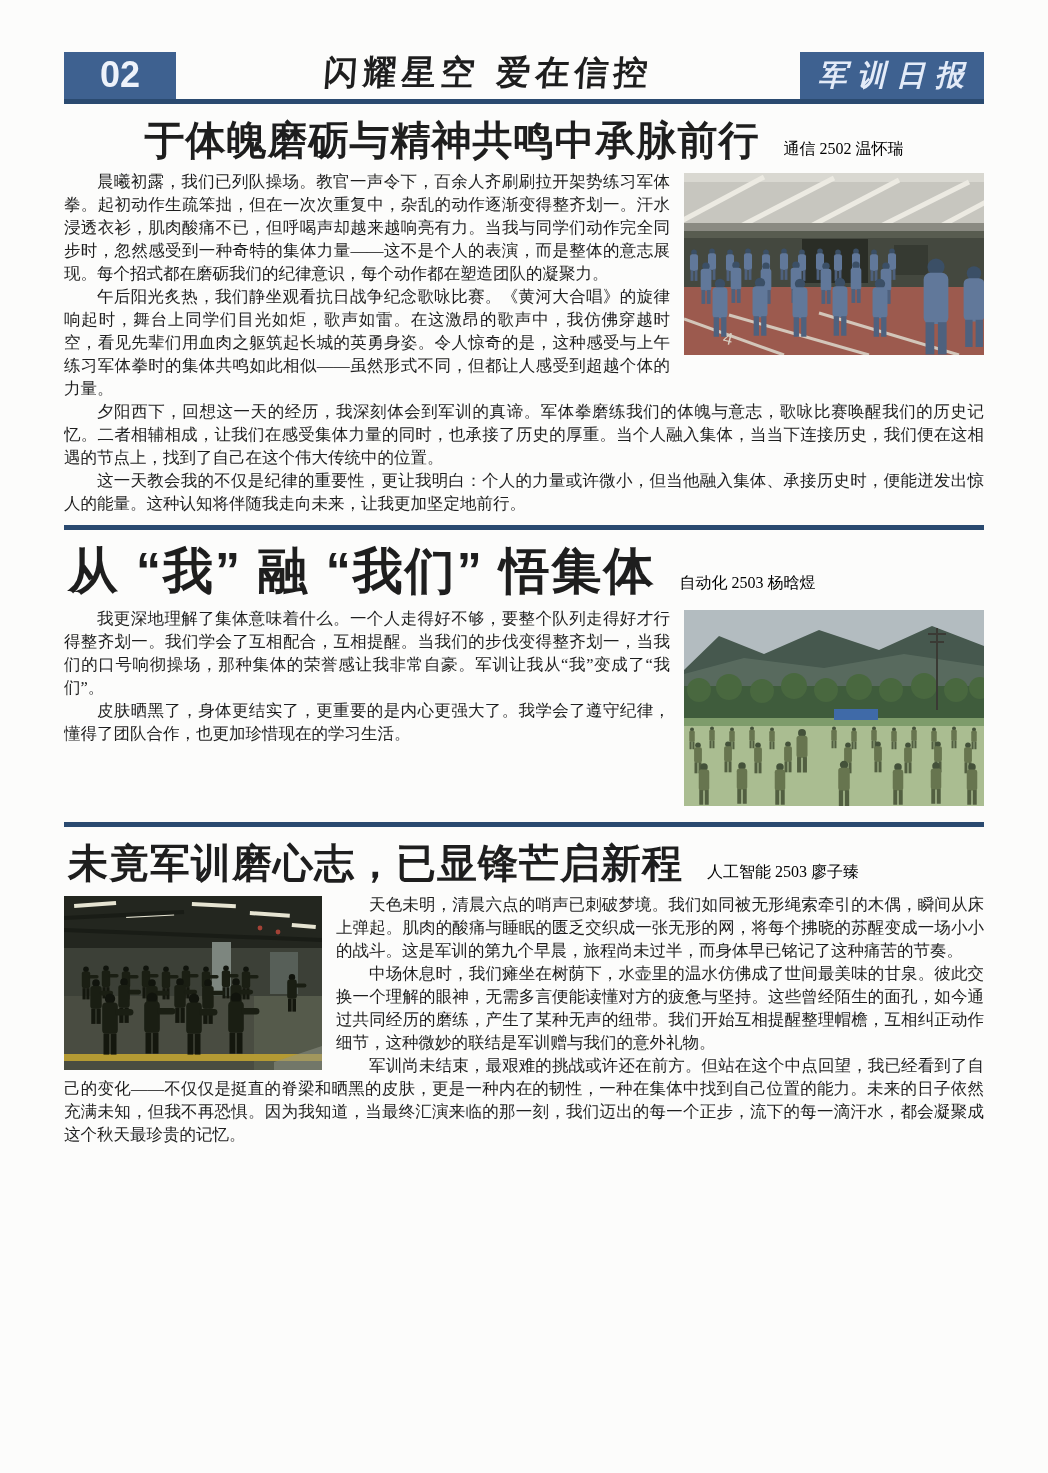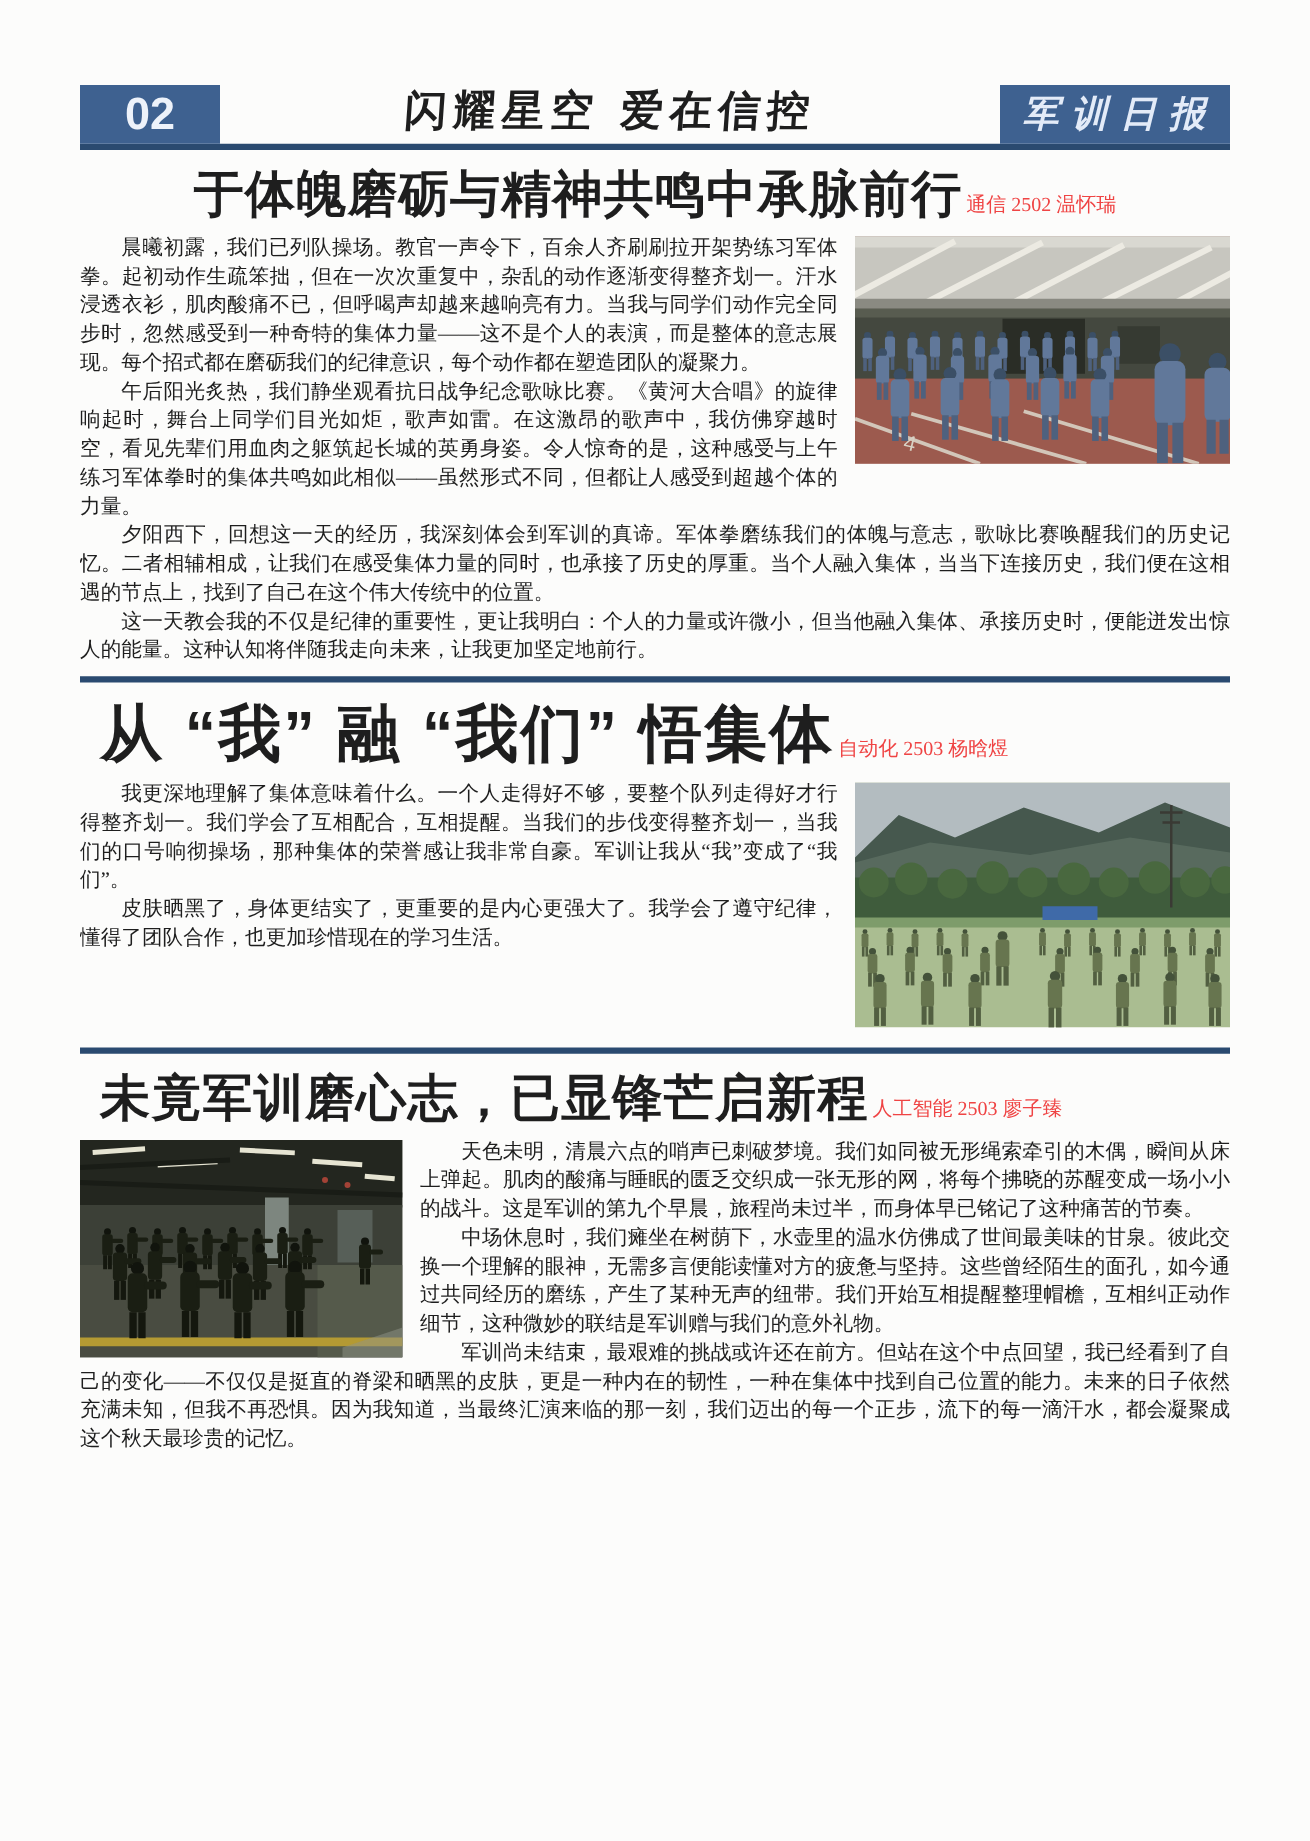--- a/index.html
+++ b/index.html
@@ -3,21 +3,21 @@
 <meta charset="utf-8">
 <style>
   html,body{margin:0;padding:0;}
   body{
     width:1048px;height:1473px;
     background:#fcfcfb;
     color:#1e1e1e;
     font-family:"Liberation Serif", serif;
     overflow:hidden;
   }
-  .page{box-sizing:border-box;width:1048px;height:1473px;padding:66px 64px 10px;}
+  .page{box-sizing:border-box;width:1048px;height:1473px;padding:50px 64px 10px;}
   
   .masthead{display:flex;align-items:flex-end;border-bottom:5px solid #2a4a70;}
   .pagenum-box{
     background:#3e6190;color:#edf2fa;
     font-family:"Liberation Sans", sans-serif;
     font-size:36px;font-weight:bold;line-height:1;
     padding:5px 36px 6px;
   }
   .masthead-title{
     flex:1;text-align:center;
@@ -28,29 +28,29 @@
   }
   .daily-box{
     background:#3e6190;color:#e3ebf8;
     font-size:29px;font-weight:bold;line-height:1;
     letter-spacing:10px;
     padding:9px 10px 9px 18px;
     font-family:"DejaVu Serif", serif;
     font-style:italic;
   }
   
-  .article-head{display:flex;align-items:baseline;gap:3px;margin:14px 16px 8px;}
+  .article-head{display:flex;align-items:baseline;gap:24px;margin:14px 4px 8px;}
   .article-head.centered{justify-content:center;}
   .article-title{
     font-size:40px;font-weight:900;line-height:1.1;margin:0;
     font-family:"Liberation Sans", sans-serif;
     letter-spacing:1px;white-space:nowrap;
   }
   .article-title.spread{letter-spacing:2px;font-size:50px;}
-  .byline{font-size:16px;white-space:nowrap;color:#ef4444;}
+  .byline{font-size:16px;white-space:nowrap;color:#000000;}
   .article-body{
     font-size:16.5px;line-height:23px;text-align:justify;
     overflow:hidden; 
   }
   .article-body p{margin:0;text-indent:2em;}
   .article-body p.noindent{text-indent:0;}
   figure{margin:0;}
   .photo{display:block;}
   .photo.right{float:right;margin:3px 0 6px 14px;}
   .photo.left{float:left;margin:3px 14px 6px 0;}

